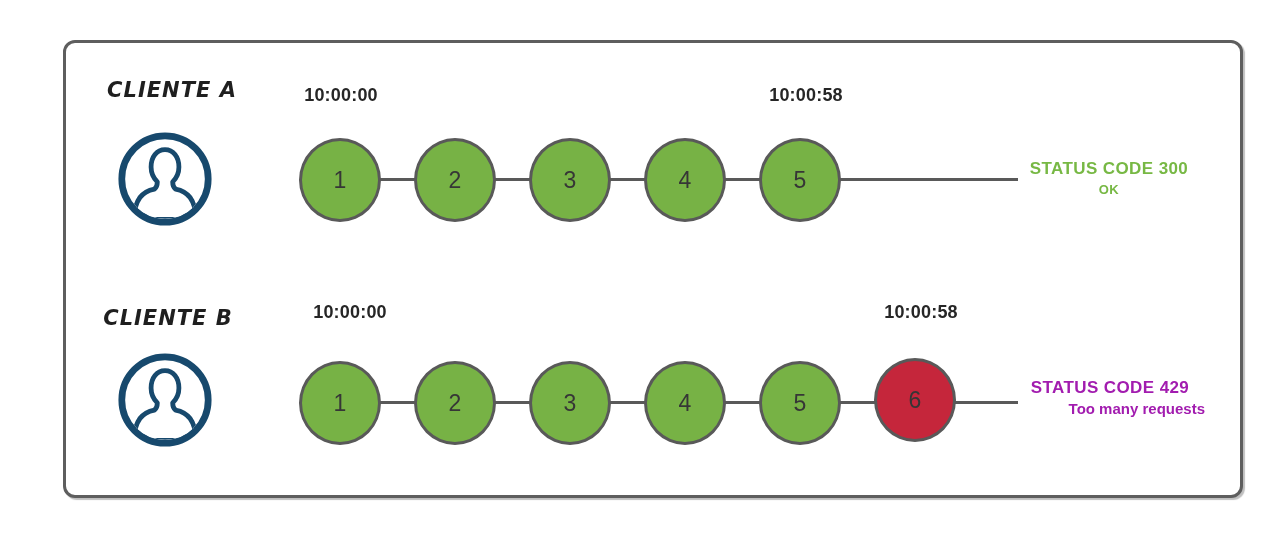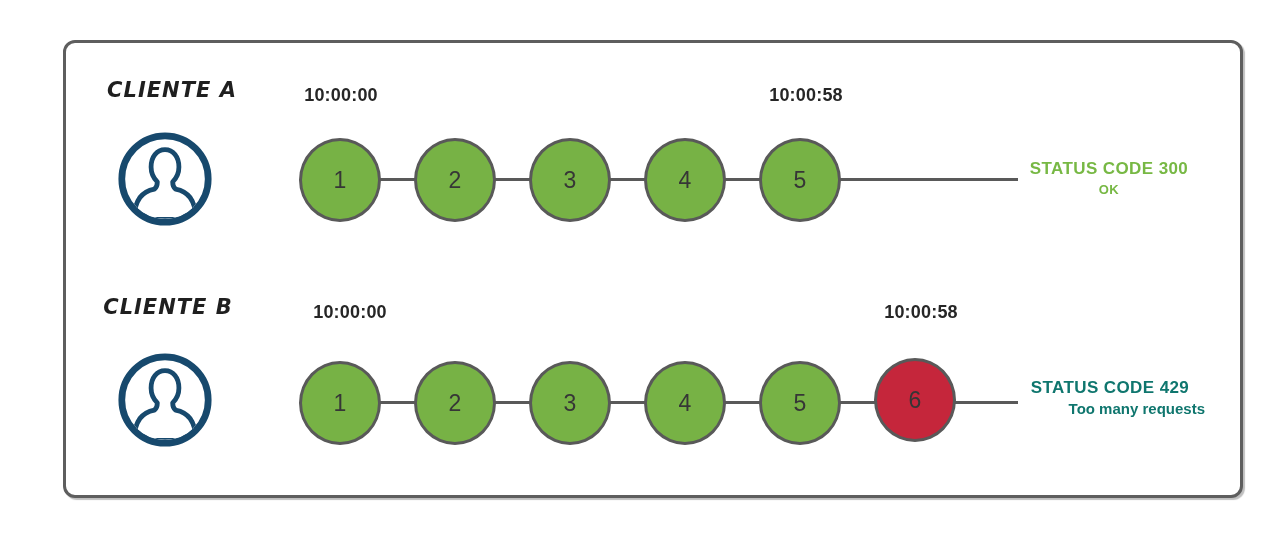--- a/index.html
+++ b/index.html
@@ -24,21 +24,21 @@
     transform:translateX(-50%);
     font-family:"DejaVu Sans", sans-serif;
     font-style:italic;
     font-weight:600;
     font-size:21px;
     letter-spacing:1px;
     color:#1f1f1f;
     white-space:nowrap;
   }
   .lblA{left:172px;top:78px;}
-  .lblB{left:168px;top:295px;}
+  .lblB{left:168px;top:306px;}
   .avatar{position:absolute;width:96px;height:96px;}
   .avA{left:117px;top:131px;}
   .avB{left:117px;top:352px;}
   .ts{
     position:absolute;
     transform:translateX(-50%);
     font-weight:bold;
     font-size:18px;
     color:#262626;
     white-space:nowrap;
@@ -71,21 +71,21 @@
   .node.red{background:#c5263b;}
   .status{
     position:absolute;
     transform:translateX(-50%);
     width:190px;
     text-align:center;
     font-weight:bold;
     white-space:nowrap;
   }
   .stA{left:1109px;top:158px;color:#77b844;}
-  .stB{left:1110px;top:377px;color:#0f766e;}
+  .stB{left:1110px;top:377px;color:#a21caf;}
   .status .l1{font-size:17px;letter-spacing:0.4px;line-height:22px;}
   .stA .l2{font-size:13px;letter-spacing:0.4px;line-height:20px;}
   .stB .l2{font-size:15px;line-height:20px;text-align:right;}
 </style>
 </head>
 <body>
 
 <div class="canvas">
   <div class="frame"></div>
 

